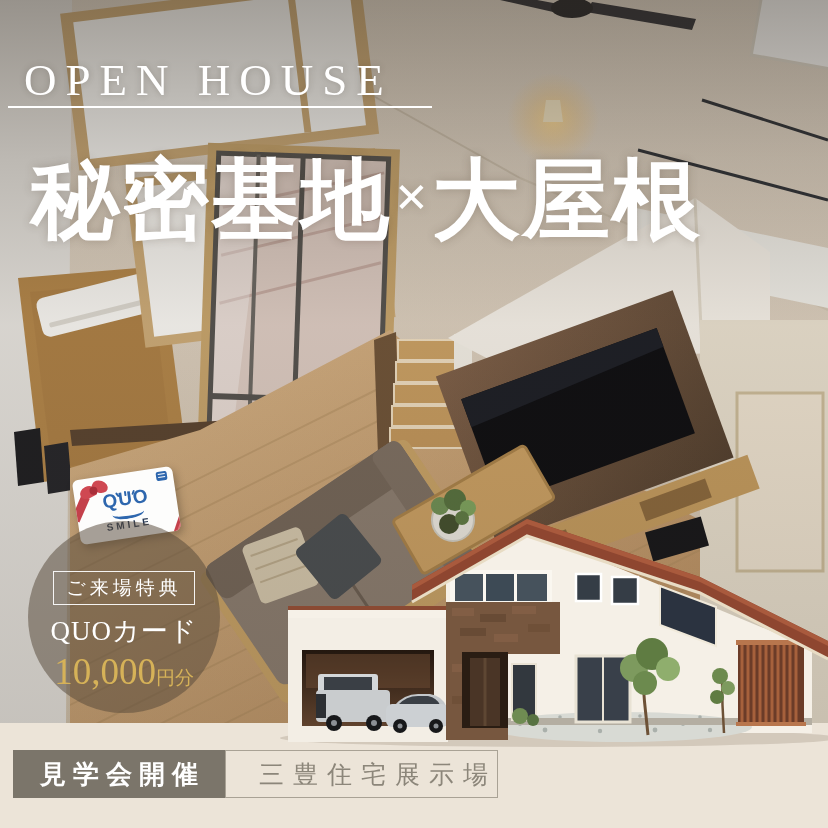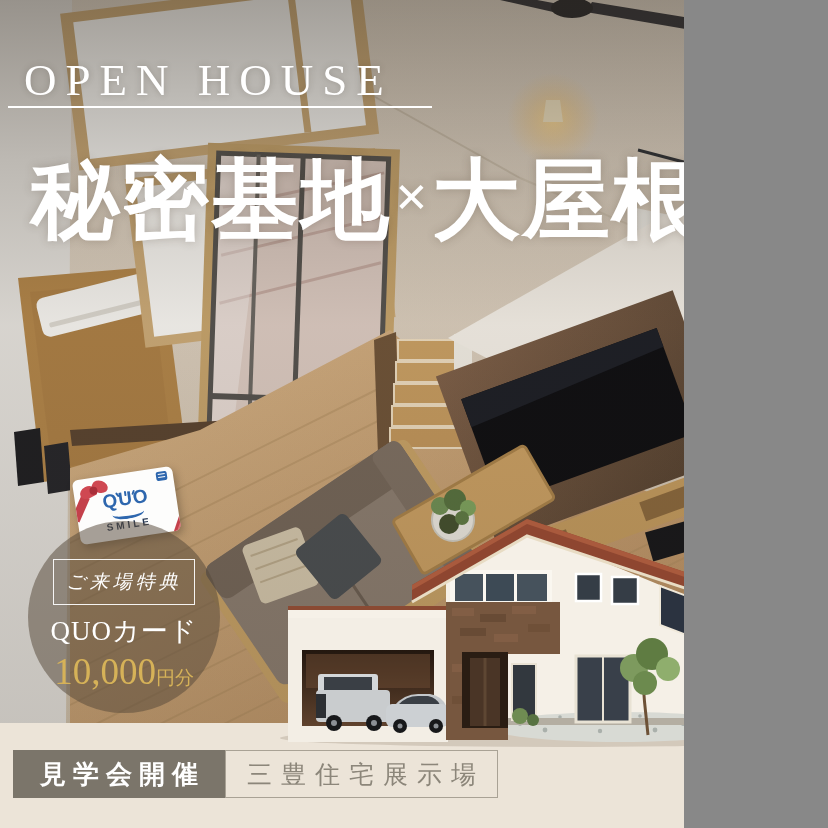--- a/index.html
+++ b/index.html
@@ -1,17 +1,17 @@
 <!DOCTYPE html>
 <html><head>
 <meta charset="utf-8">
 <style>
   html,body{margin:0;padding:0;background:#888;}
   .poster{
-    position:relative;width:684px;height:828px;overflow:hidden;
+    position:relative;width:828px;height:828px;overflow:hidden;
     background:#000000;
     font-family:"Liberation Serif","DejaVu Serif",serif;
   }
   .poster svg.artwork{position:absolute;left:0;top:0;}
   
   .eyebrow{
     position:absolute;left:24px;top:54px;
     color:#fff;font-size:45px;letter-spacing:9px;font-weight:500;
     text-shadow:0 0 6px rgba(60,50,40,.25);
   }
@@ -22,23 +22,23 @@
   .headline.l1{left:20px;top:146px;font-size:88px;letter-spacing:2px;}
   .headline.l1 .times{font-size:58px;vertical-align:14px;letter-spacing:0;margin:0 4px;}
   .headline.l2{left:20px;top:260px;font-size:88px;letter-spacing:-3px;}
   
   .promo-circle{
     position:absolute;left:28px;top:521px;width:192px;height:192px;border-radius:50%;
     background:rgba(86,72,58,.52);
   }
   .promo-stack{position:absolute;left:28px;top:521px;width:192px;text-align:center;color:#fff;}
   .promo-badge{
-    display:inline-block;margin-top:38px;padding:9px 12px;
+    display:inline-block;margin-top:50px;padding:3px 12px;
     border:1px solid rgba(255,255,255,.92);
-    font-size:19px;letter-spacing:4px;font-style:italic;
+    font-size:19px;letter-spacing:4px;
   }
   .promo-item{margin-top:8px;font-size:27px;letter-spacing:1px;}
   .promo-amount-row{margin-top:1px;color:#d6b258;white-space:nowrap;}
   .promo-amount{font-size:37px;}
   .promo-unit{font-size:19px;}
   .promo-action{margin-top:1px;color:#d6b258;font-size:21px;letter-spacing:3px;}
   
   .quo-card{
     position:absolute;left:76px;top:473px;width:101px;height:65px;
     background:#fdfdfc;border-radius:6px;transform:rotate(-8.5deg);
@@ -65,21 +65,21 @@
   .quo-sub{margin-top:1px;color:#263752;font-size:10px;font-weight:700;letter-spacing:3px;line-height:1;}
   
   .event-box{
     position:absolute;left:13px;top:750px;width:212px;height:48px;
     background:#7b756a;color:#fff;display:flex;align-items:center;justify-content:center;
     font-family:Liberation Sans, sans-serif;
     font-weight:700;font-size:26px;letter-spacing:7px;text-indent:7px;
   }
   .venue-box{
     position:absolute;left:225px;top:750px;width:273px;height:48px;box-sizing:border-box;
-    border:1px solid #a9a295;color:#8c867a;display:flex;align-items:center;justify-content:center;
+    border:1px solid #a9a295;color:#8c867a;display:flex;align-items:center;justify-content:flex-end;
     font-size:25px;letter-spacing:9px;text-indent:9px;
   }
 </style>
 </head>
 <body>
 
 <div class="poster">
 
   <svg class="artwork" width="828" height="828" viewBox="0 0 828 828">
     <defs>

